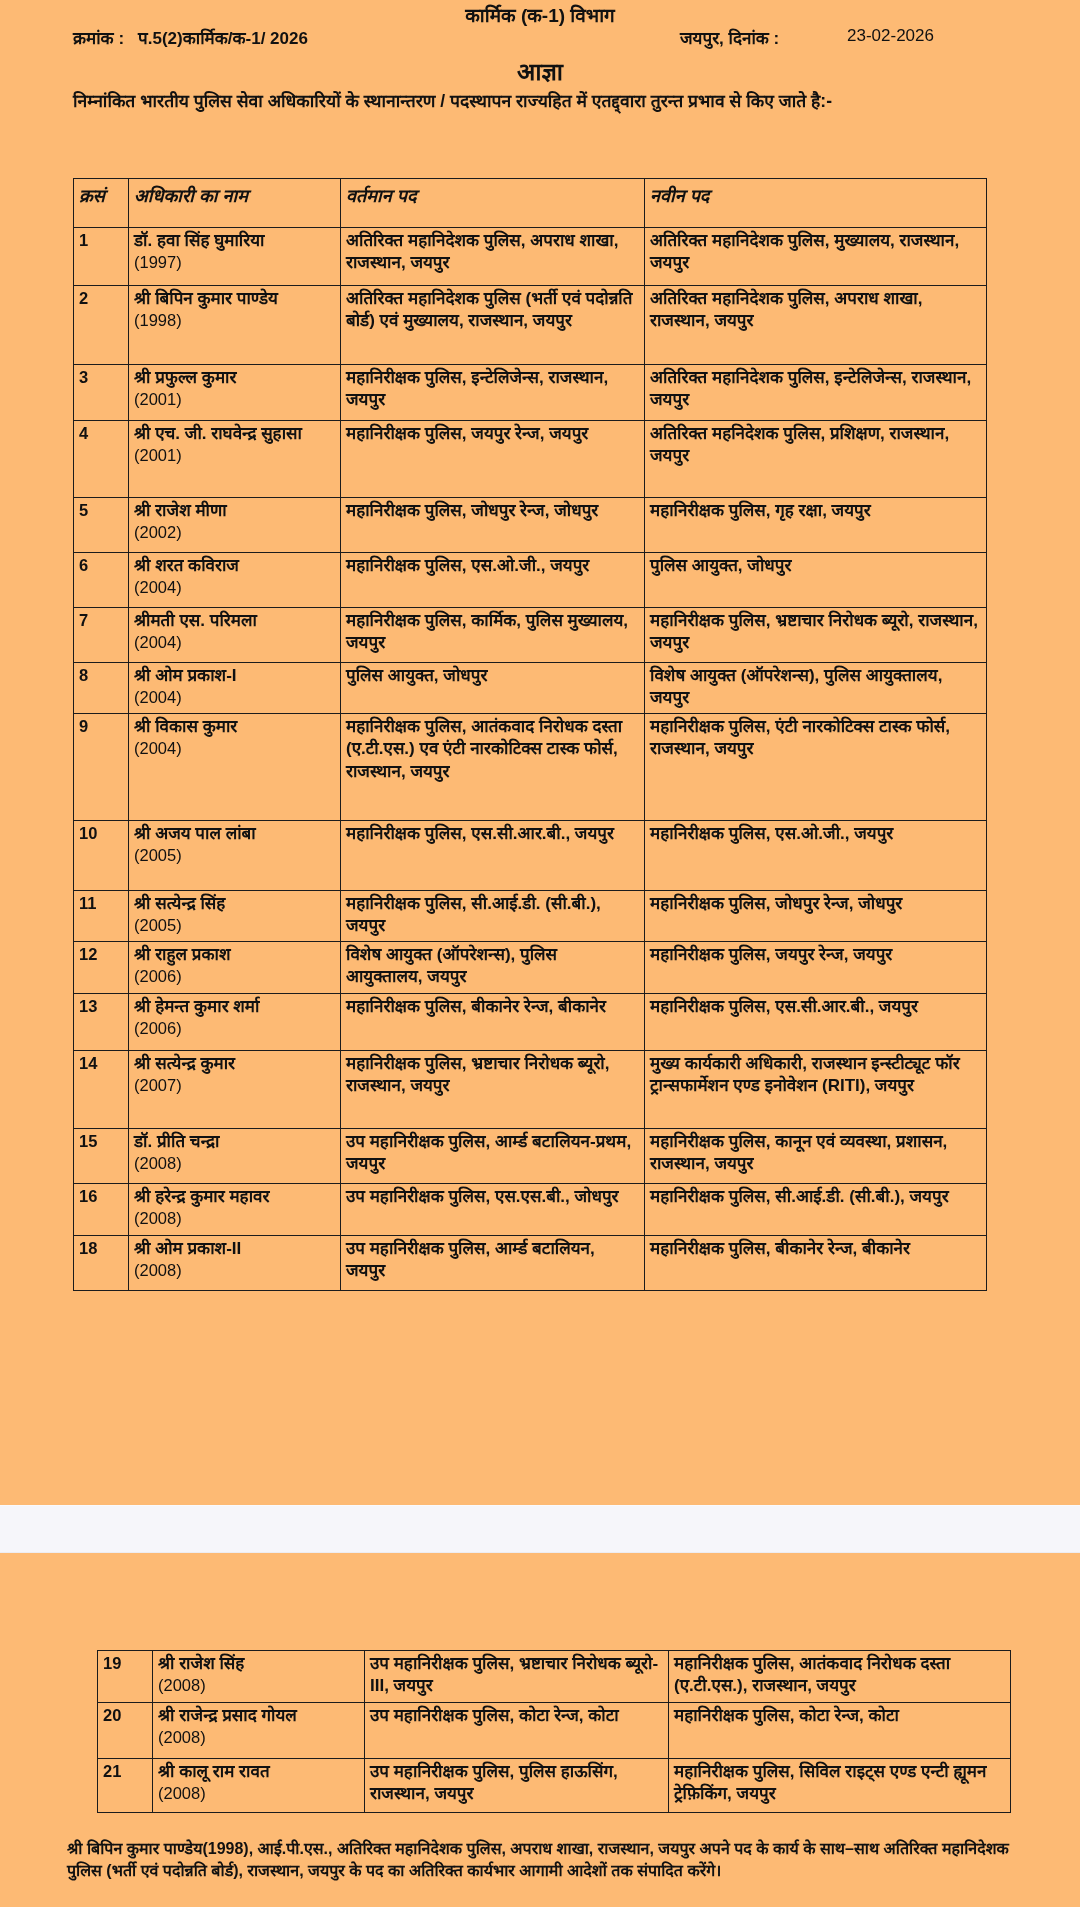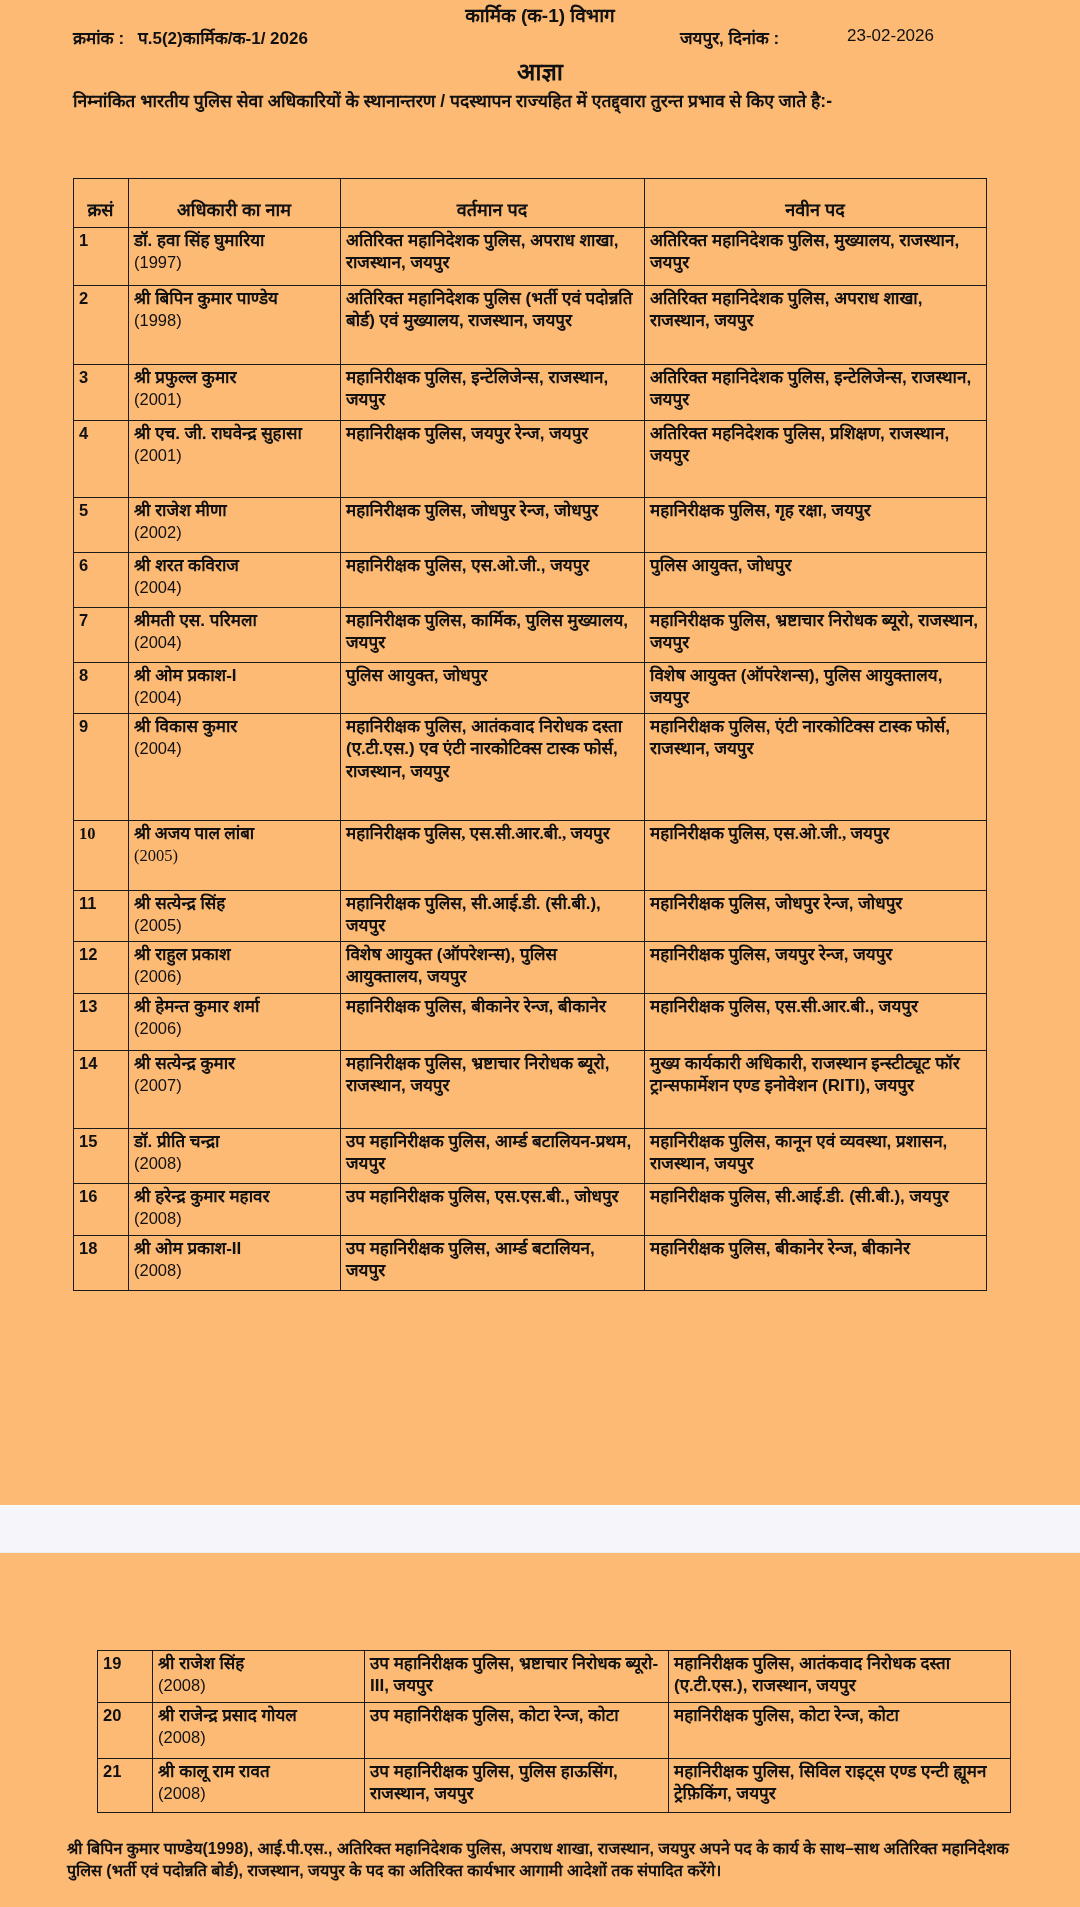--- a/index.html
+++ b/index.html
@@ -39,22 +39,23 @@
   #table1{top:178px;}
   #table2{top:1650px;margin-left:24px;}
   table.transfer td,table.transfer th{
     border:1.5px solid #1c1c1c;
     vertical-align:top;
     padding:2px 6px 2px 5px;
     line-height:1.32;
     overflow:hidden;
   }
   table.transfer th{
-    font-size:18px;font-weight:700;text-align:center;
-    padding-top:20px;
+    font-size:18px;font-weight:700;text-align:left;
+    padding-top:6px;
+    font-style:italic;
   }
   table.transfer td{font-weight:700;}
   td.sno{font-weight:400;font-size:16.5px;}
   .batch{font-weight:400;font-size:16.5px;}
   #page-break-band{
     position:absolute;left:0;top:1505px;width:1080px;height:46px;
     background:#f6f6fa;
     border-top:1px solid #fafafc;
     border-bottom:1px solid #ededf2;
   }
@@ -170,21 +171,21 @@
         </tr>
         <tr style="height: 107px;">
           <td class="sno">9</td>
           <td>
             <div>श्री विकास कुमार</div>
             <div class="batch">(2004)</div>
           </td>
           <td>महानिरीक्षक पुलिस, आतंकवाद निरोधक दस्ता (ए.टी.एस.) एव एंटी नारकोटिक्स टास्क फोर्स, राजस्थान, जयपुर</td>
           <td>महानिरीक्षक पुलिस, एंटी नारकोटिक्स टास्क फोर्स, राजस्थान, जयपुर</td>
         </tr>
-        <tr style="height: 70px; font-family: Liberation Serif, serif;">
+        <tr style="height: 70px;">
           <td class="sno">10</td>
           <td>
             <div>श्री अजय पाल लांबा</div>
             <div class="batch">(2005)</div>
           </td>
           <td>महानिरीक्षक पुलिस, एस.सी.आर.बी., जयपुर</td>
           <td>महानिरीक्षक पुलिस, एस.ओ.जी., जयपुर</td>
         </tr>
         <tr style="height: 51px;">
           <td class="sno">11</td>

